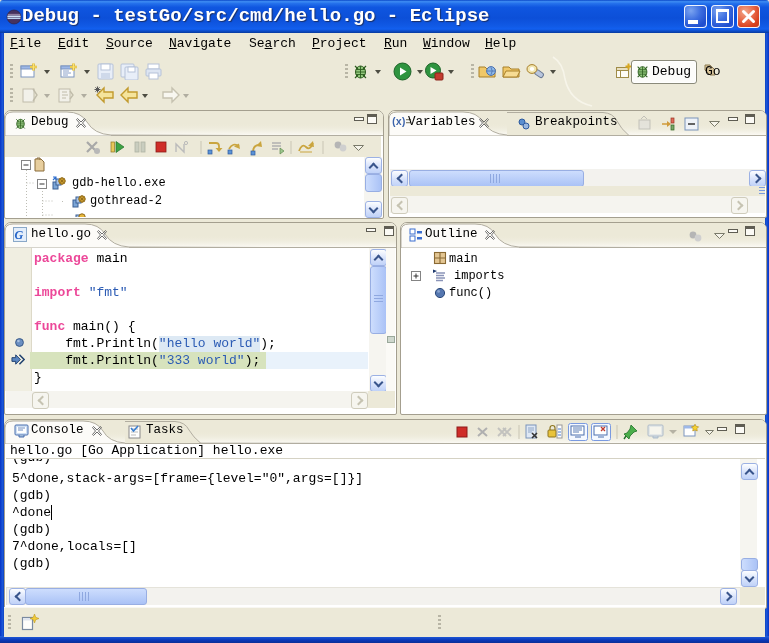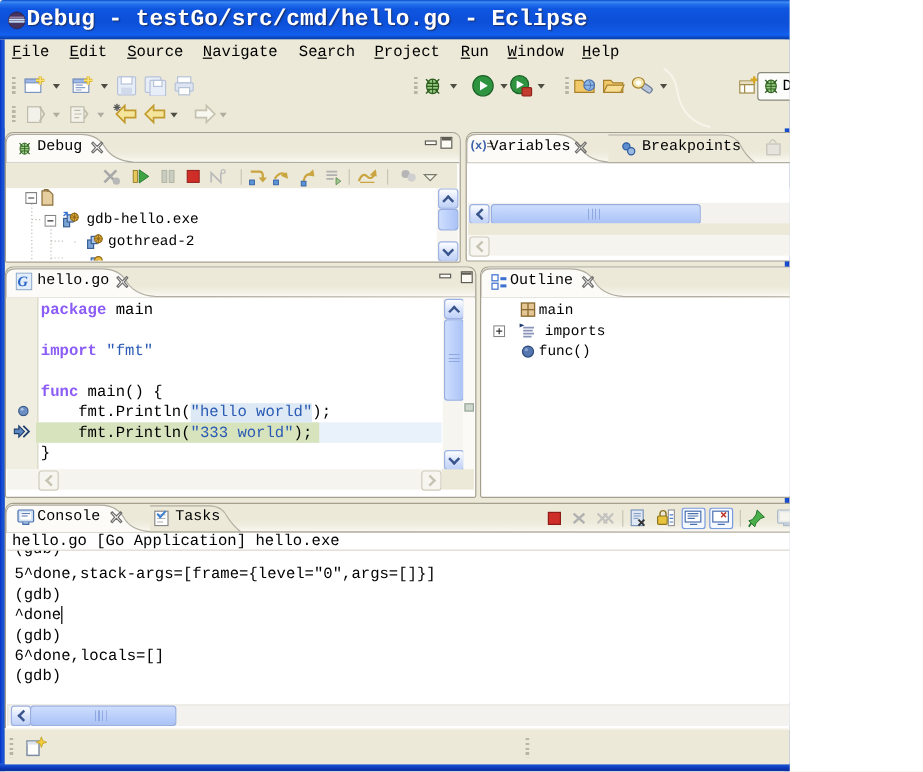--- a/index.html
+++ b/index.html
@@ -1,16 +1,16 @@
 <!DOCTYPE html>
 <html><head><meta charset="utf-8">
 <style>
 html,body{margin:0;padding:0;}
 body{width:769px;height:643px;overflow:hidden;font-family:"Liberation Mono",monospace;}
-#win{position:relative;width:658px;height:643px;background:#ece9d8;overflow:hidden;}
+#win{position:relative;width:769px;height:643px;background:#ece9d8;overflow:hidden;}
 .abs{position:absolute;}
 
 #tbar{left:0;top:0;width:769px;height:33px;border-radius:3px 3px 0 0;background:linear-gradient(180deg,#0a47c8 0%,#3e8df4 5%,#2572ec 10%,#0f56e0 22%,#0c4fd8 55%,#115ae6 80%,#1260f0 88%,#0b46ba 96%,#073a9e 100%);}
 #borL{left:0;top:33px;width:4px;height:610px;background:linear-gradient(90deg,#0733c5,#1a56d8 60%,#0f43c0);}
 #borR{right:0;top:33px;width:4px;height:610px;background:linear-gradient(270deg,#0733c5,#1a56d8 60%,#0f43c0);}
 #borB{left:0;bottom:0;width:769px;height:7px;background:linear-gradient(180deg,#2360de,#0a37b8 60%,#0d2f96);}
 .title{left:22px;top:5px;color:#fff;font-size:19px;font-weight:bold;letter-spacing:0px;text-shadow:1px 1px 1px #1a2f66;}
 .xpbtn{top:5px;width:23px;height:23px;border-radius:4px;box-shadow:inset 0 0 0 1px #eef4ff;}
 .xpb-blue{background:radial-gradient(circle at 30% 25%,#7ba4f0 0%,#3e6fe0 40%,#1f4ecf 75%,#2a5ad8 100%);}
 .xpb-red{background:radial-gradient(circle at 35% 30%,#f2a88a 0%,#e86a4a 40%,#d8401e 70%,#c43a16 100%);}
@@ -37,21 +37,21 @@
 .sb-thumb{background:linear-gradient(90deg,#cdddfd,#b8cdf9 60%,#aac2f6);border:1px solid #98aee3;border-radius:3px;}
 .sb-thumb-h{background:linear-gradient(180deg,#cdddfd,#b8cdf9 60%,#aac2f6);border:1px solid #98aee3;border-radius:3px;}
 .tri-u{width:5px;height:5px;border-left:2px solid #39558c;border-top:2px solid #39558c;transform:rotate(45deg);}
 .tri-dn{width:5px;height:5px;border-right:2px solid #39558c;border-bottom:2px solid #39558c;transform:rotate(45deg);}
 .tri-l{width:5px;height:5px;border-left:2px solid #39558c;border-bottom:2px solid #39558c;transform:rotate(45deg);}
 .tri-r{width:5px;height:5px;border-right:2px solid #39558c;border-top:2px solid #39558c;transform:rotate(45deg);}
 .pale.tri-l{border-color:#c6c3b2;}
 .pale.tri-r{border-color:#c6c3b2;}
 
 
-.kw{color:#8b5cf6;font-weight:bold;}
+.kw{color:#ec4899;font-weight:bold;}
 .str{color:#2b5bb4;}
 .codeline{position:absolute;left:29px;font-size:13px;white-space:pre;color:#000;}
 </style></head>
 <body>
 <svg width="0" height="0" style="position:absolute">
     <defs>
 <linearGradient id="hgA" x1="0" y1="0" x2="0" y2="1">
         <stop offset="0" stop-color="#ece9d8" stop-opacity="0"></stop>
         <stop offset="1" stop-color="#fdfcf8"></stop>
       </linearGradient>
@@ -588,21 +588,21 @@
  <div class="abs vmax" style="left:730px;top:4px"></div>
  <div class="abs" style="left:1px;top:24px;width:759px;height:14px;background:#fff;border-bottom:1px solid #d5d2c4">
   <span class="abs" style="left:4px;top:-1px;font-size:13px">hello.go [Go Application] hello.exe</span>
  </div>
  <div class="abs" style="left:1px;top:39px;width:734px;height:127px;background:#fff;overflow:hidden;font-size:13px;white-space:pre">
   <div class="abs" style="left:6px;top:-9px">(gdb)</div>
   <div class="abs" style="left:6px;top:12px">5^done,stack-args=[frame={level="0",args=[]}]</div>
   <div class="abs" style="left:6px;top:29px">(gdb)</div>
   <div class="abs" style="left:6px;top:46px">^done<span style="border-left:1px solid #000">&nbsp;</span></div>
   <div class="abs" style="left:6px;top:63px">(gdb)</div>
-  <div class="abs" style="left:6px;top:80px">6^done,locals=[]</div>
+  <div class="abs" style="left:6px;top:80px">7^done,locals=[]</div>
   <div class="abs" style="left:6px;top:97px">(gdb)</div>
  </div>
  <div class="abs" style="left:735px;top:39px;width:17px;height:127px;background:#f6f5f0">
   <div class="abs sb-ar" style="left:1px;top:4px;width:15px;height:15px">
           <span class="abs tri-u" style="left:4px;top:6px"></span>
         </div>
   <div class="abs sb-thumb" style="left:1px;top:99px;width:15px;height:11px"></div>
   <div class="abs sb-ar" style="left:1px;top:111px;width:15px;height:15px">
           <span class="abs tri-dn" style="left:4px;top:3px"></span>
         </div>

